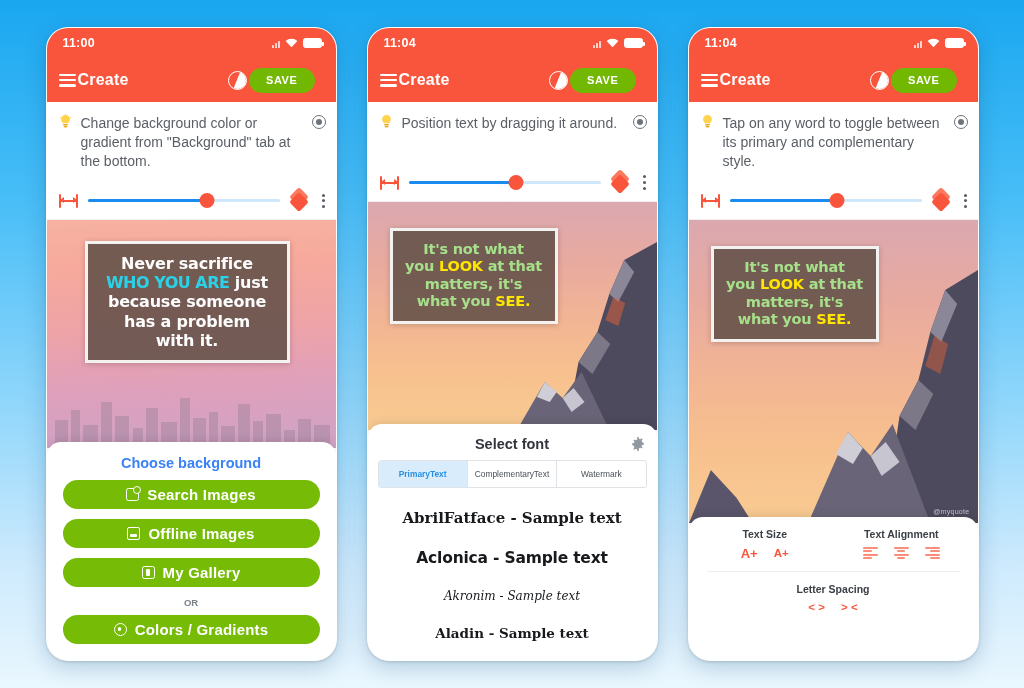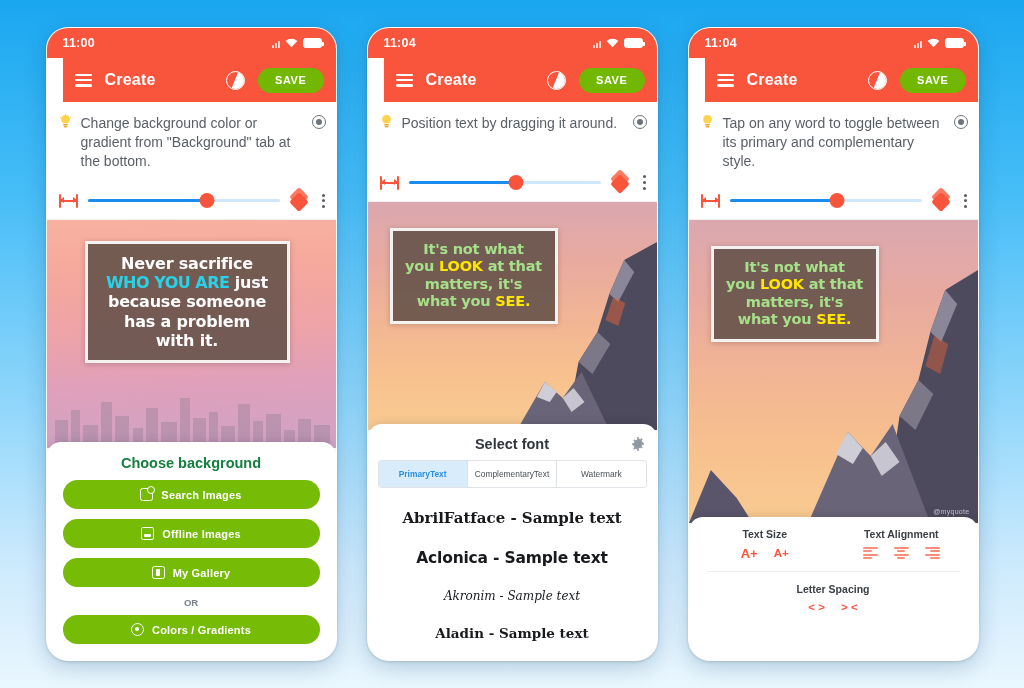--- a/index.html
+++ b/index.html
@@ -33,21 +33,21 @@
   .status-icons { margin-left: auto; display: flex; align-items: center; gap: 5px; }
   .sig { display: flex; align-items: flex-end; gap: 1px; height: 9px; opacity: .75;}
   .sig i { display:block; width: 2px; background: #fff; border-radius: .5px; }
   .sig i:nth-child(1){height:3px}.sig i:nth-child(2){height:5px}.sig i:nth-child(3){height:7px}
   .batt { width: 19px; height: 10px; border: 1.6px solid #fff; border-radius: 2.5px; position: relative; background: #fff; }
   .batt::after { content:""; position:absolute; right:-3.4px; top:2.6px; width:2px; height:4px; background:#fff; border-radius:0 1px 1px 0;}
 
   
   .appbar {
     height: 44px; background: #f9553d; flex: 0 0 auto;
-    display: flex; align-items: center; padding: 0 12px 0 12px; gap: 13px; color: #fff; margin-left: 16px;
+    display: flex; align-items: center; padding: 0 21px 0 12px; gap: 2px; color: #fff;
   }
   .hamburger { width: 17px; height: 13px; display: flex; flex-direction: column; justify-content: space-between; cursor: pointer; }
   .hamburger span { display: block; height: 2.1px; background: #fff; border-radius: 2px; }
   .appbar-title { font-size: 16px; font-weight: 700; letter-spacing: .2px; }
   .appbar-spacer { flex: 1; }
   .contrast-icon {
     width: 19px; height: 19px; border-radius: 50%; border: 1.8px solid #fff;
     position: relative; overflow: hidden; flex: 0 0 auto;
   }
   .contrast-icon::before { content:""; position:absolute; left:50%; top:-2px; width:12px; height:22px; background:#fff; transform: rotate(22deg); }
@@ -121,26 +121,26 @@
 
   .watermark { position:absolute; right: 8px; bottom: 8px; font-size: 7px; color: rgba(255,255,255,.65); letter-spacing:.3px; }
 
   
   .sheet {
     flex: 1 1 auto; background: #fff; border-radius: 14px 14px 0 0;
     box-shadow: 0 -2px 10px rgba(0,0,0,.10);
     display: flex; flex-direction: column; position: relative; z-index: 3; overflow: hidden;
     margin-top: -6px;
   }
-  .sheet-title { text-align:center; font-size: 14.5px; color: #15803d; font-weight: 600; padding: 13px 0 9px; }
+  .sheet-title { text-align:center; font-size: 14.5px; color: #3b82f6; font-weight: 600; padding: 13px 0 9px; }
 
   .gbtn {
     margin: 0 16px 10px; height: 29px; border-radius: 16px; background: #76bb05;
     display:flex; align-items:center; justify-content:center; gap:8px;
-    color:#fff; font-size: 11px; font-weight: 600; cursor:pointer; letter-spacing:.2px;
+    color:#fff; font-size: 15px; font-weight: 600; cursor:pointer; letter-spacing:.2px;
   }
   .gbtn .gi { width: 13px; height: 13px; border: 1.5px solid #fff; border-radius: 2.5px; position: relative; flex:0 0 auto;}
   .gbtn .gi.gallery { border-radius: 2px; }
   .gbtn .gi.gallery::after { content:""; position:absolute; left:2px; right:2px; bottom:2px; height:3px; background:#fff; border-radius:1px;}
   .gbtn .gi.search::after { content:""; position:absolute; right:-3px; top:-3px; width:6px;height:6px;border:1.5px solid #fff;border-radius:50%; background:#76bb05;}
   .gbtn .gi.mygal::after { content:""; position:absolute; left:3.5px; top:2px; width:4px;height:7px;background:#fff;border-radius:1px;}
   .gbtn .gi.palette { border-radius:50%; }
   .gbtn .gi.palette::after { content:""; position:absolute; left:3px; top:3px; width:3.5px;height:3.5px;background:#fff;border-radius:50%;}
   .or-label { text-align:center; font-size: 9.5px; color:#7b8189; margin: 0 0 7px; font-weight:600; }
 

